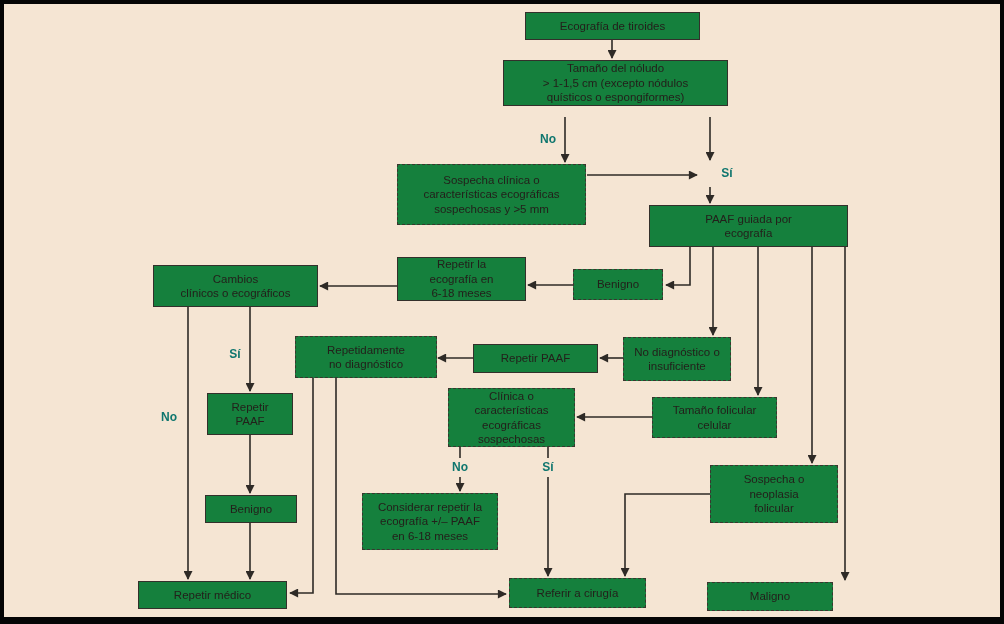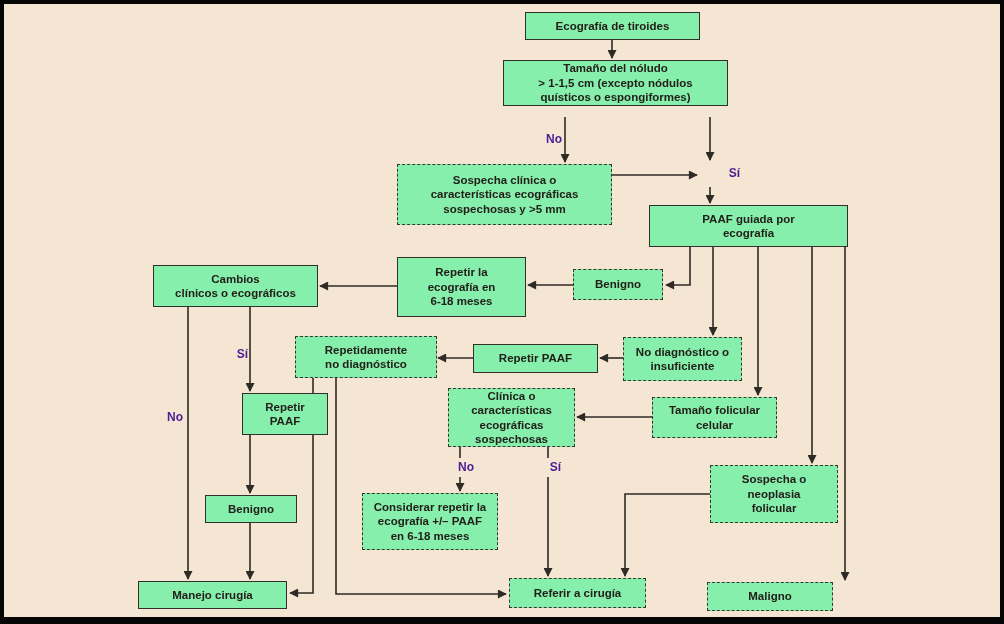--- a/index.html
+++ b/index.html
@@ -15,31 +15,31 @@
     border:4px solid #050505;
     border-bottom-width:7px;
     pointer-events:none;
     z-index:30;
   }
   svg.wires{position:absolute;left:0;top:0;z-index:1;}
   .node{
     position:absolute;z-index:10;
     display:flex;align-items:center;justify-content:center;
     text-align:center;white-space:pre-line;
-    font-weight:bold;font-size:11.5px;line-height:1.25;
-    color:#23201b;background:#86efac;
+    font-weight:normal;font-size:11.5px;line-height:1.25;
+    color:#23201b;background:#15803d;
     box-sizing:border-box;
     padding:1px 3px;
   }
   .solid{border:1.6px solid #33302b;}
   .dashed{border:1.6px dashed #3a362f;}
   .elabel{
     position:absolute;z-index:10;
     font-weight:bold;font-size:12px;line-height:1;
-    color:#4c1d95;text-align:right;
+    color:#0f766e;text-align:center;
   }
 </style>
 </head>
 <body>
 
 <div class="canvas">
 
   <svg class="wires" width="1004" height="624" viewBox="0 0 1004 624">
     <defs>
       <marker id="ah" viewBox="0 0 10 10" refX="9" refY="5" markerWidth="10" markerHeight="9" markerUnits="userSpaceOnUse" orient="auto-start-reverse">
@@ -86,52 +86,52 @@
       <path d="M548,477 V576" marker-end="url(#ah)"></path>
 
       <path d="M710,494 H625 V576" marker-end="url(#ah)"></path>
     </g>
   </svg>
 
   <div class="node solid" style="left:525px;top:12px;width:175px;height:28px;">Ecografía de tiroides</div>
   <div class="node solid" style="left:503px;top:60px;width:225px;height:46px;">Tamaño del nóludo
 &gt; 1-1,5 cm (excepto nódulos
 quísticos o espongiformes)</div>
-  <div class="node dashed" style="left:397px;top:164px;width:215px;height:61px;">Sospecha clínica o
+  <div class="node dashed" style="left:397px;top:164px;width:189px;height:61px;">Sospecha clínica o
 características ecográficas
 sospechosas y &gt;5 mm</div>
   <div class="node solid" style="left:649px;top:205px;width:199px;height:42px;">PAAF guiada por
 ecografía</div>
   <div class="node solid" style="left:153px;top:265px;width:165px;height:42px;">Cambios
 clínicos o ecográficos</div>
-  <div class="node solid" style="left:397px;top:257px;width:129px;height:60px;">Repetir la
+  <div class="node solid" style="left:397px;top:257px;width:129px;height:44px;">Repetir la
 ecografía en
 6-18 meses</div>
   <div class="node dashed" style="left:573px;top:269px;width:90px;height:31px;">Benigno</div>
   <div class="node dashed" style="left:295px;top:336px;width:142px;height:42px;">Repetidamente
 no diagnóstico</div>
   <div class="node solid" style="left:473px;top:344px;width:125px;height:29px;">Repetir PAAF</div>
-  <div class="node dashed" style="left:623px;top:337px;width:119px;height:44px;">No diagnóstico o
+  <div class="node dashed" style="left:623px;top:337px;width:108px;height:44px;">No diagnóstico o
 insuficiente</div>
   <div class="node dashed" style="left:448px;top:388px;width:127px;height:59px;">Clínica o
 características
 ecográficas
 sospechosas</div>
   <div class="node dashed" style="left:652px;top:397px;width:125px;height:41px;">Tamaño folicular
 celular</div>
-  <div class="node solid" style="left:207px;top:393px;width:86px;height:42px;margin-left:35px;">Repetir
+  <div class="node solid" style="left:207px;top:393px;width:86px;height:42px;">Repetir
 PAAF</div>
   <div class="node dashed" style="left:710px;top:465px;width:128px;height:58px;">Sospecha o
 neoplasia
 folicular</div>
   <div class="node dashed" style="left:362px;top:493px;width:136px;height:57px;">Considerar repetir la
 ecografía +/– PAAF
 en 6-18 meses</div>
   <div class="node solid" style="left:205px;top:495px;width:92px;height:28px;">Benigno</div>
-  <div class="node solid" style="left:138px;top:581px;width:149px;height:28px;">Manejo cirugía</div>
+  <div class="node solid" style="left:138px;top:581px;width:149px;height:28px;">Repetir médico</div>
   <div class="node dashed" style="left:509px;top:578px;width:137px;height:30px;">Referir a cirugía</div>
   <div class="node dashed" style="left:707px;top:582px;width:126px;height:29px;">Maligno</div>
 
   <div class="elabel" style="left:534px;top:133px;width:28px;">No</div>
   <div class="elabel" style="left:714px;top:167px;width:26px;">Sí</div>
   <div class="elabel" style="left:222px;top:348px;width:26px;">Sí</div>
   <div class="elabel" style="left:155px;top:411px;width:28px;">No</div>
   <div class="elabel" style="left:446px;top:461px;width:28px;">No</div>
   <div class="elabel" style="left:535px;top:461px;width:26px;">Sí</div>
 

